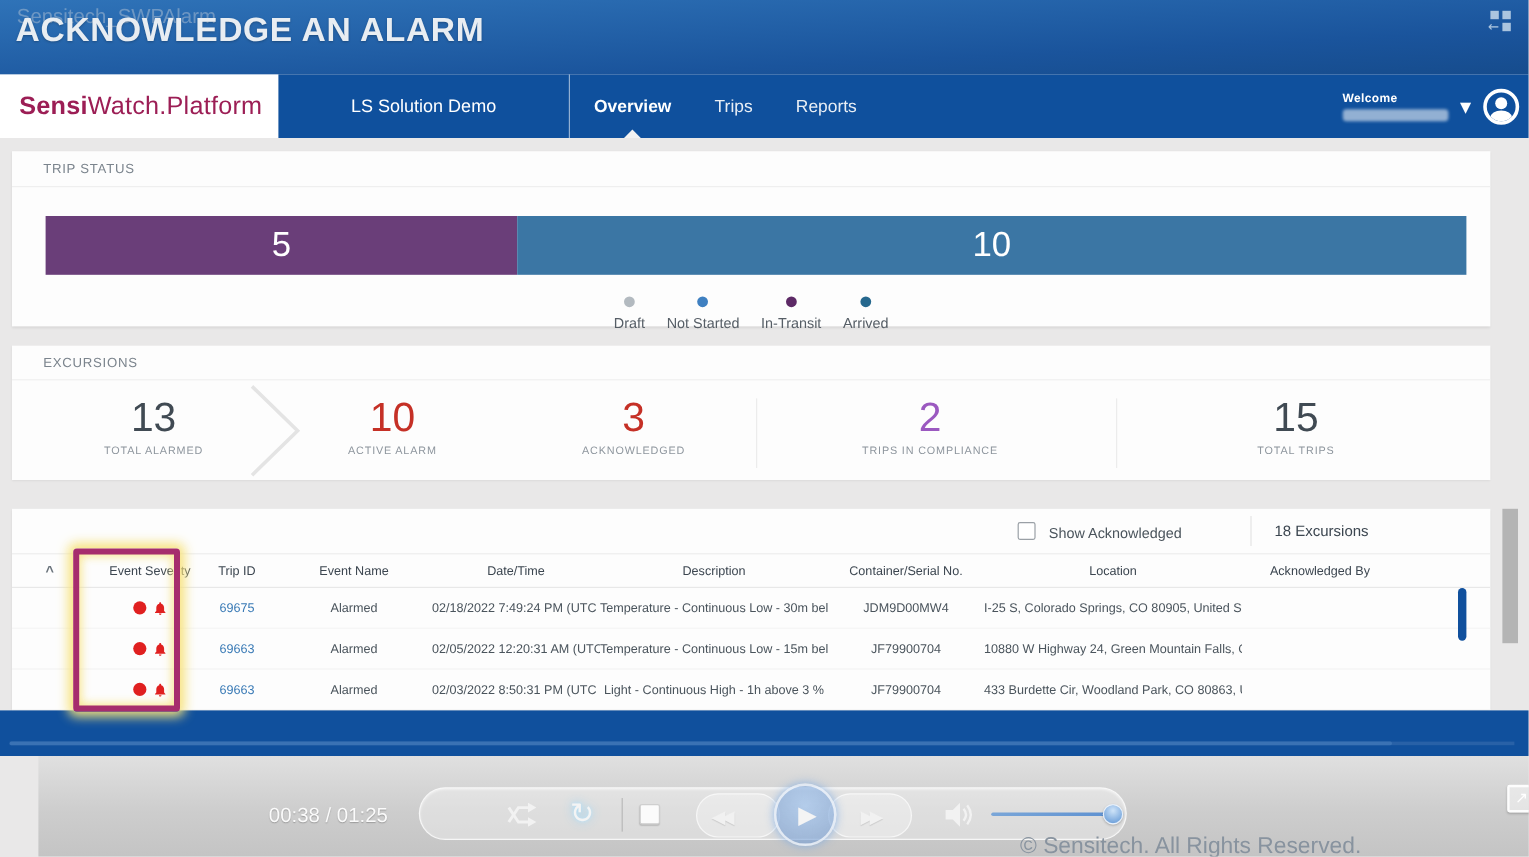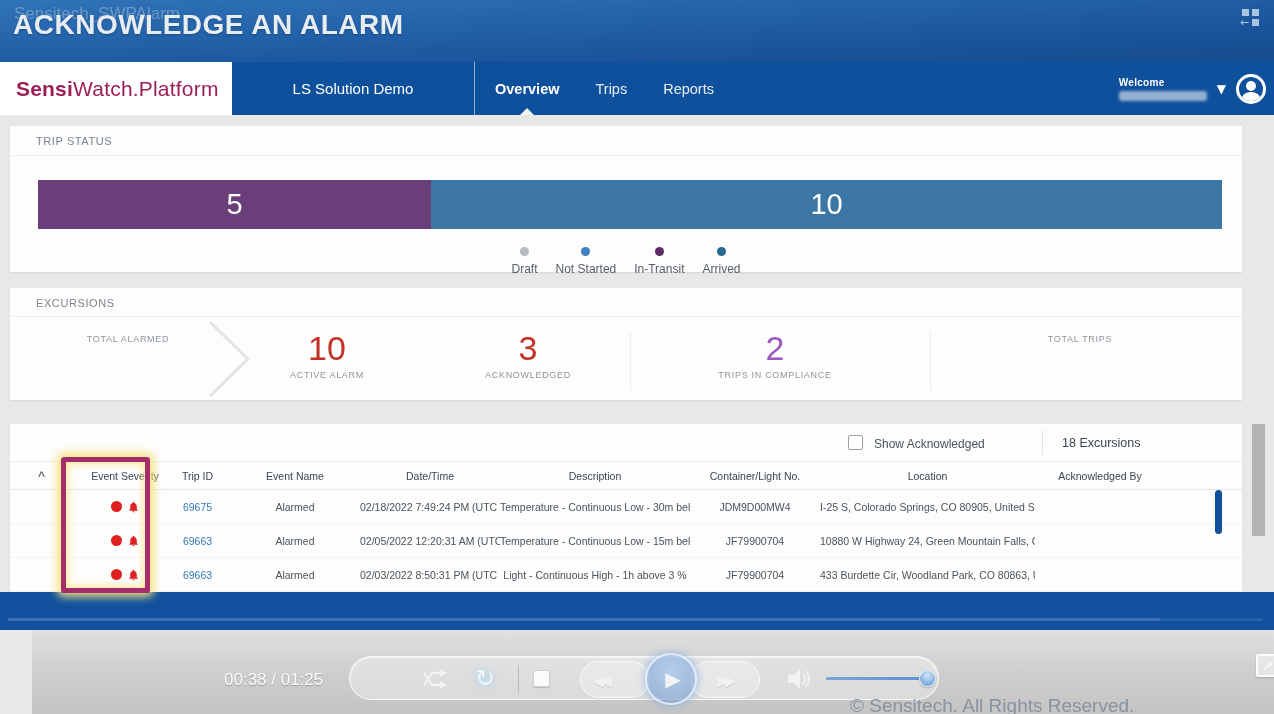--- a/index.html
+++ b/index.html
@@ -215,60 +215,62 @@
           <span>Arrived</span>
         </span>
     </div>
   </div>
 
   <div class="card" id="exc-card">
     <div class="card-title">EXCURSIONS</div>
     <div class="card-divider" style="top:28px"></div>
     <div class="stats-row">
       <div class="stat" style="left:8px">
+        <div class="stat-num c-dark">13</div>
         <div class="stat-label">TOTAL ALARMED</div>
       </div>
       <svg class="chev" width="48" height="78">
         <polyline points="2,2 40,39 2,76" fill="none" stroke="#e4e4e4" stroke-width="3"></polyline>
       </svg>
       <div class="stat" style="left:207px">
         <div class="stat-num c-red">10</div>
         <div class="stat-label">ACTIVE ALARM</div>
       </div>
       <div class="stat" style="left:408px">
         <div class="stat-num c-red">3</div>
         <div class="stat-label">ACKNOWLEDGED</div>
       </div>
       <div class="stat-sep" style="left:620px"></div>
       <div class="stat" style="left:655px">
         <div class="stat-num c-purple">2</div>
         <div class="stat-label">TRIPS IN COMPLIANCE</div>
       </div>
       <div class="stat-sep" style="left:920px"></div>
       <div class="stat" style="left:960px">
+        <div class="stat-num c-dark">15</div>
         <div class="stat-label">TOTAL TRIPS</div>
       </div>
     </div>
   </div>
 
   <div class="card" id="table-card">
     <div class="table-controls">
       <span class="checkbox"></span>
       <span class="cb-label">Show Acknowledged</span>
       <span class="ctrl-sep"></span>
       <span class="exc-count">18 Excursions</span>
     </div>
     <div class="thead tgrid">
       <div class="th sort-caret">^</div>
       <div class="th">Event Severity</div>
       <div class="th">Trip ID</div>
       <div class="th">Event Name</div>
       <div class="th">Date/Time</div>
       <div class="th">Description</div>
-      <div class="th">Container/Light No.</div>
+      <div class="th">Container/Serial No.</div>
       <div class="th">Location</div>
       <div class="th">Acknowledged By</div>
       <div class="th"></div>
     </div>
 
     <div class="trow tgrid" style="top:66px">
       <div class="td"></div>
       <div class="td sev">
         <span class="sev-circle"></span>
         <svg width="13" height="14" viewBox="0 0 24 24">

